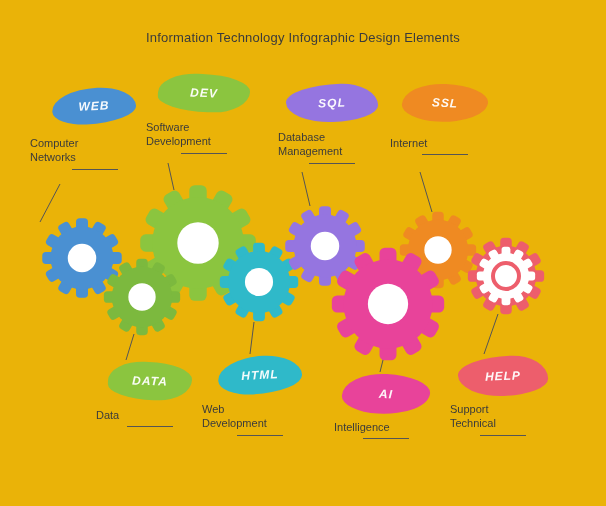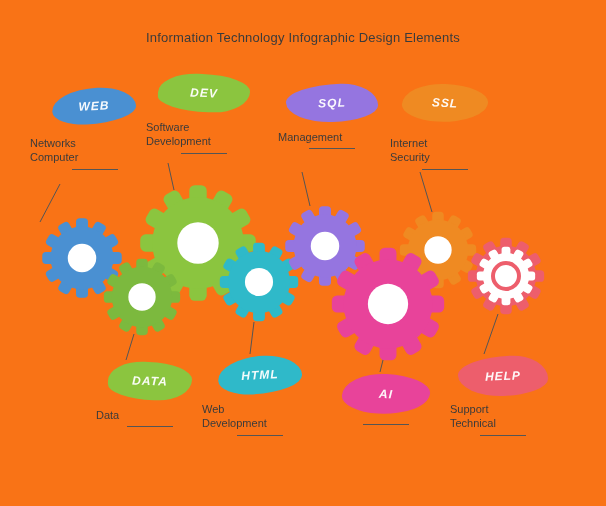--- a/index.html
+++ b/index.html
@@ -1,18 +1,18 @@
 <!DOCTYPE html>
 <html><head>
 <meta charset="utf-8">
 <style>
   html,body{margin:0;padding:0;background:#ffffff;}
   #stage{
     position:relative;width:606px;height:506px;overflow:hidden;
-    font-family:"Liberation Sans",sans-serif;background:#f97316;
+    font-family:"Liberation Sans",sans-serif;background:#eab308;
   }
   #gear-canvas{position:absolute;left:0;top:0;z-index:1;}
   .title{
     position:absolute;left:0;right:0;top:30px;z-index:3;
     text-align:center;font-size:13px;color:#3b3b3b;letter-spacing:.2px;
   }
   .callout{position:absolute;z-index:3;}
   .blob{
     position:absolute;display:flex;align-items:center;justify-content:center;
     color:rgba(255,255,255,.95);font-weight:bold;font-style:italic;
@@ -78,51 +78,51 @@
     <use href="#gearShape" transform="translate(388 304) scale(1.06)" fill="#e8439a"></use>
   </svg>
 
   <div class="title">Information Technology Infographic Design Elements</div>
 
   <div class="callout">
     <div class="blob b1" style="left: 52px; top: 88px; width: 84px; height: 36px; background: rgb(74, 144, 210);">
       <span>WEB</span>
     </div>
     <div class="label" style="left:30px;top:136px;width:130px;">
+      <div>Computer</div>
       <div>Networks</div>
-      <div>Computer</div>
     </div>
   </div>
 
   <div class="callout">
     <div class="blob b2" style="left: 158px; top: 74px; width: 92px; height: 38px; background: rgb(139, 197, 63);">
       <span>DEV</span>
     </div>
     <div class="label" style="left:146px;top:120px;width:116px;">
       <div>Software</div>
       <div>Development</div>
     </div>
   </div>
 
   <div class="callout">
     <div class="blob b3" style="left: 286px; top: 84px; width: 92px; height: 38px; background: rgb(149, 117, 224);">
       <span>SQL</span>
     </div>
     <div class="label" style="left:278px;top:130px;width:108px;">
+      <div>Database</div>
       <div>Management</div>
     </div>
   </div>
 
   <div class="callout">
     <div class="blob b4" style="left: 402px; top: 84px; width: 86px; height: 38px; background: rgb(239, 138, 34);">
       <span>SSL</span>
     </div>
     <div class="label" style="left:390px;top:128px;width:110px;margin-top:8px;">
       <div>Internet</div>
-      <div>Security</div>
     </div>
   </div>
 
   <div class="callout">
     <div class="blob b2" style="left: 108px; top: 362px; width: 84px; height: 38px; background: rgb(139, 197, 63);">
       <span>DATA</span>
     </div>
     <div class="label" style="left:96px;top:408px;width:108px;">
       <div>Data</div>
     </div>
@@ -136,20 +136,21 @@
       <div>Web</div>
       <div>Development</div>
     </div>
   </div>
 
   <div class="callout">
     <div class="blob b4" style="left: 342px; top: 374px; width: 88px; height: 40px; background: rgb(232, 67, 154);">
       <span>AI</span>
     </div>
     <div class="label" style="left:334px;top:420px;width:104px;">
+      <div>Intelligence</div>
     </div>
   </div>
 
   <div class="callout">
     <div class="blob b3" style="left: 458px; top: 356px; width: 90px; height: 40px; background: rgb(237, 94, 108);">
       <span>HELP</span>
     </div>
     <div class="label" style="left:450px;top:402px;width:106px;">
       <div>Support</div>
       <div>Technical</div>

